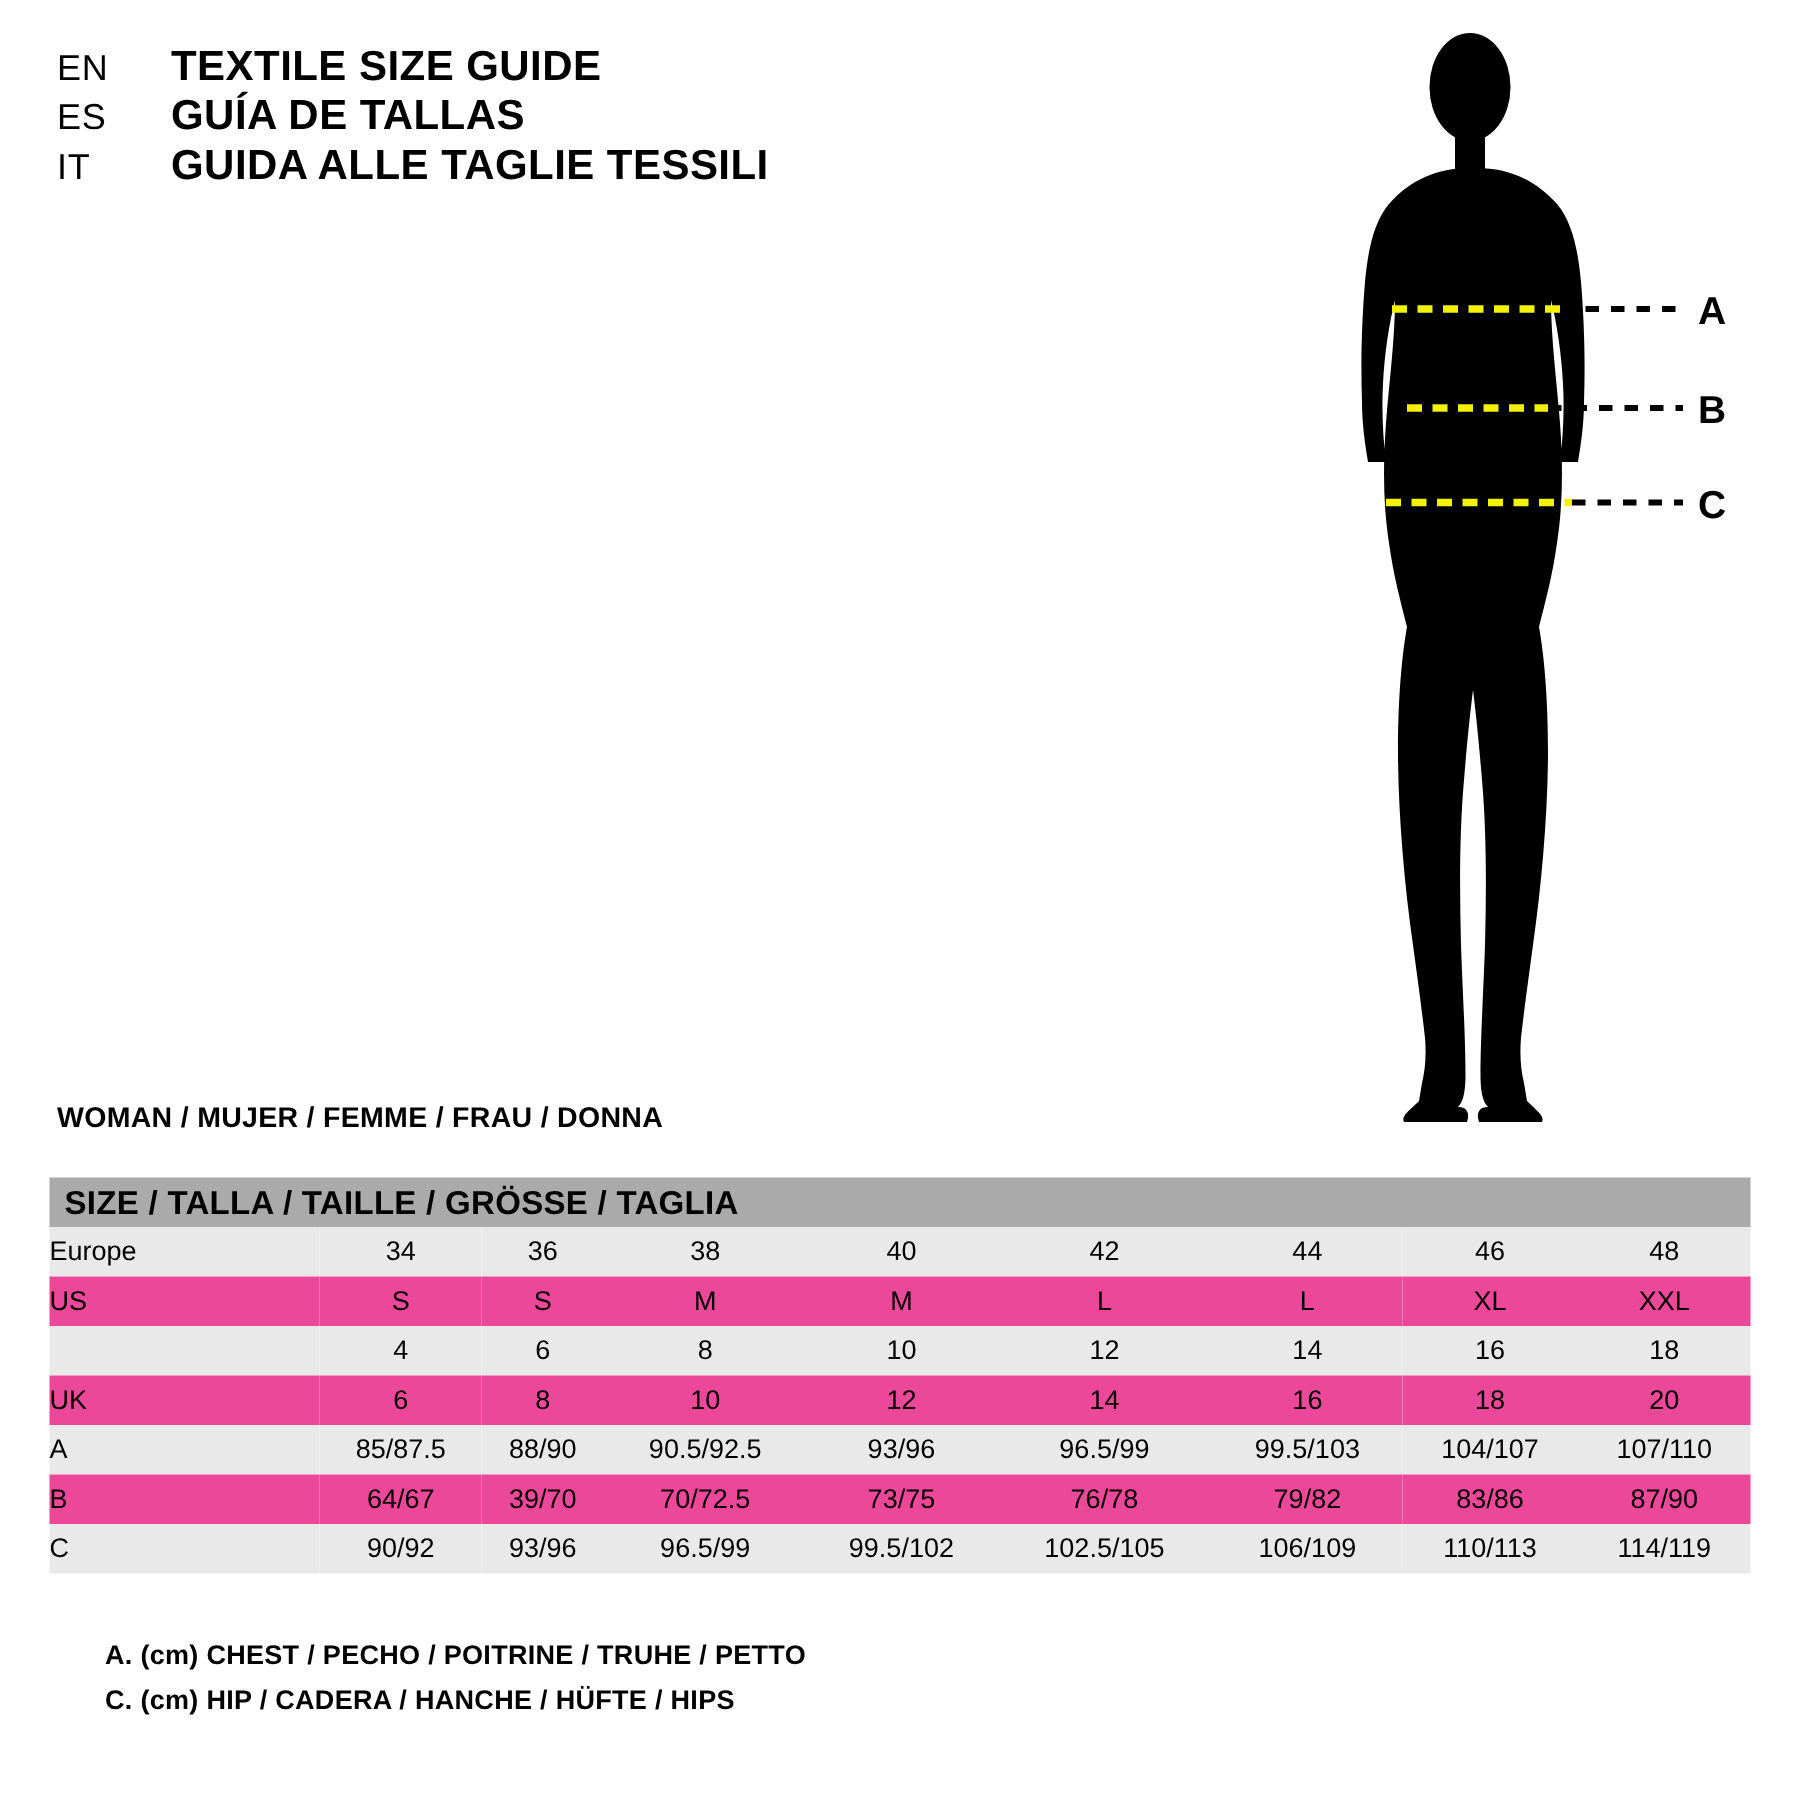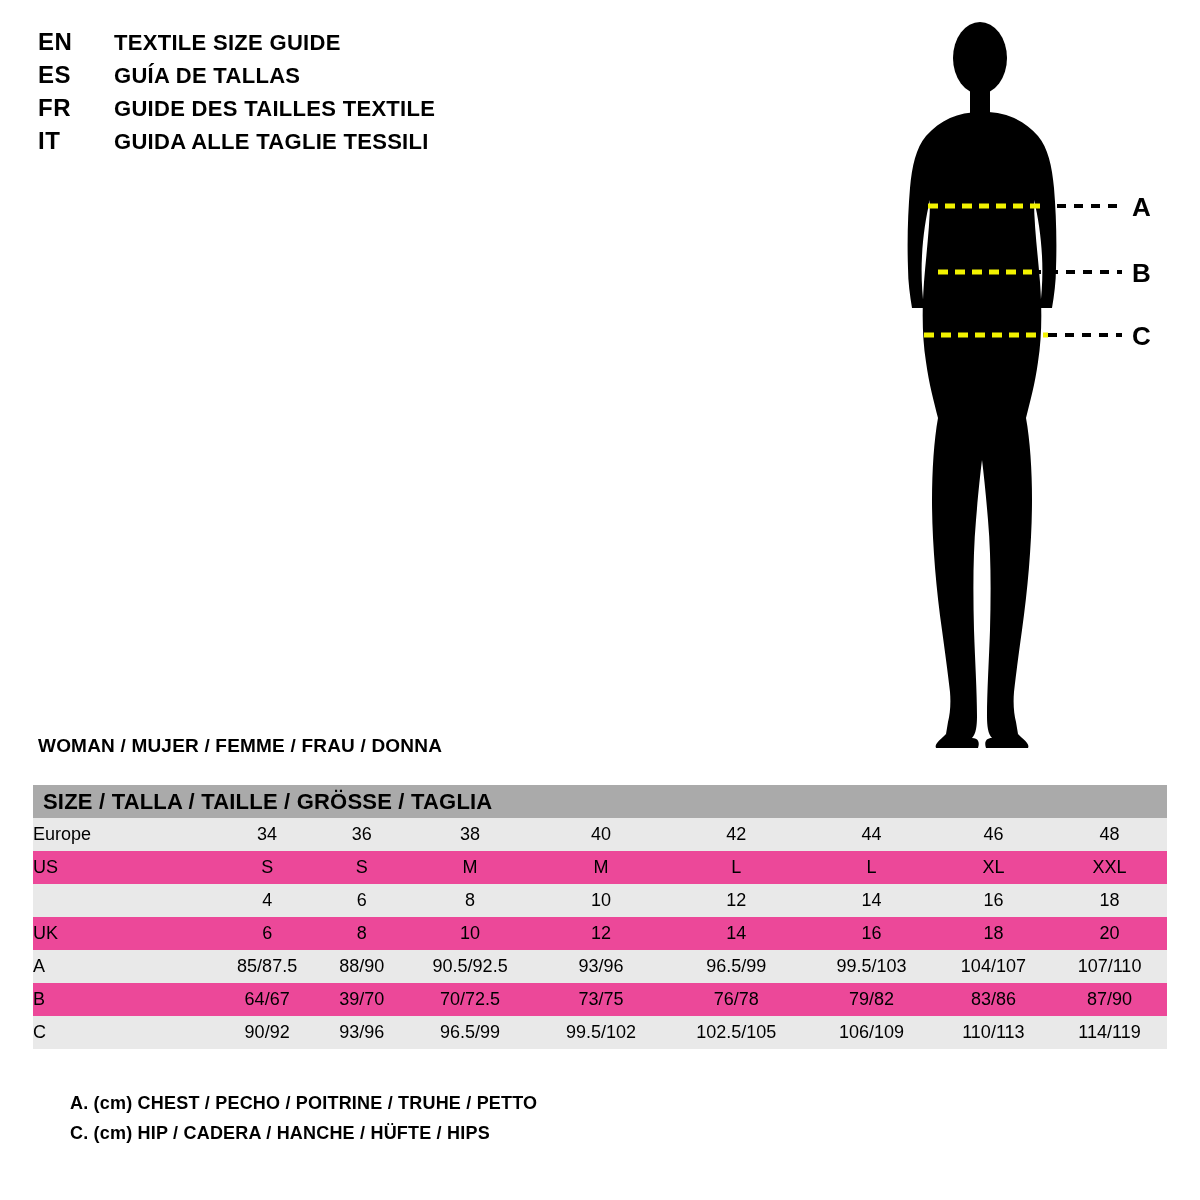--- a/index.html
+++ b/index.html
@@ -24,25 +24,25 @@
     width: 560px;
   }
   .title-row {
     display: flex;
     align-items: baseline;
     height: 33px;
   }
   .title-lang {
     width: 76px;
     font-size: 24px;
-    font-weight: bold;
+    font-weight: normal;
     letter-spacing: 0.5px;
   }
   .title-text {
-    font-size: 22px;
+    font-size: 28px;
     font-weight: bold;
     letter-spacing: 0.3px;
   }
 
   
   #figure-area {
     position: absolute;
     left: 860px;
     top: 20px;
     width: 330px;
@@ -113,24 +113,20 @@
 <body>
 
 <div id="title-block">
   <div class="title-row">
     <span class="title-lang">EN</span>
     <span class="title-text">TEXTILE SIZE GUIDE</span>
   </div>
   <div class="title-row">
     <span class="title-lang">ES</span>
     <span class="title-text">GUÍA DE TALLAS</span>
-  </div>
-  <div class="title-row">
-    <span class="title-lang">FR</span>
-    <span class="title-text">GUIDE DES TAILLES TEXTILE</span>
   </div>
   <div class="title-row">
     <span class="title-lang">IT</span>
     <span class="title-text">GUIDA ALLE TAGLIE TESSILI</span>
   </div>
 </div>
 
 <div id="figure-area">
   <svg id="figure-svg" width="330" height="730" viewBox="0 0 330 730" xmlns="http://www.w3.org/2000/svg">
     <g fill="#000000">

